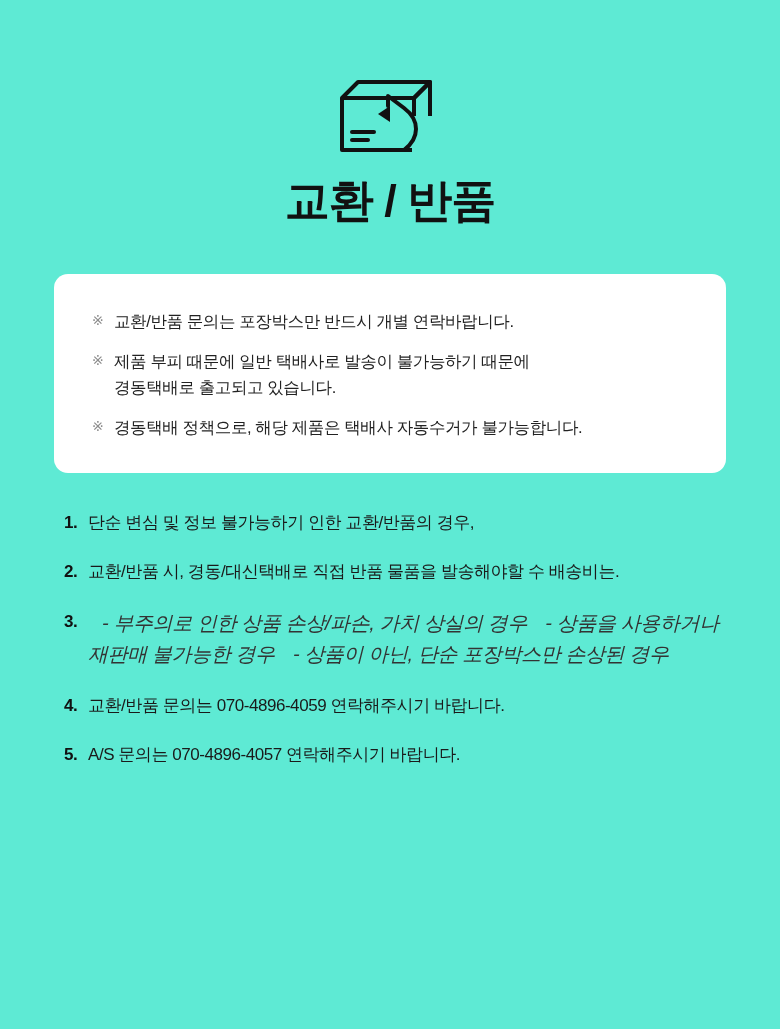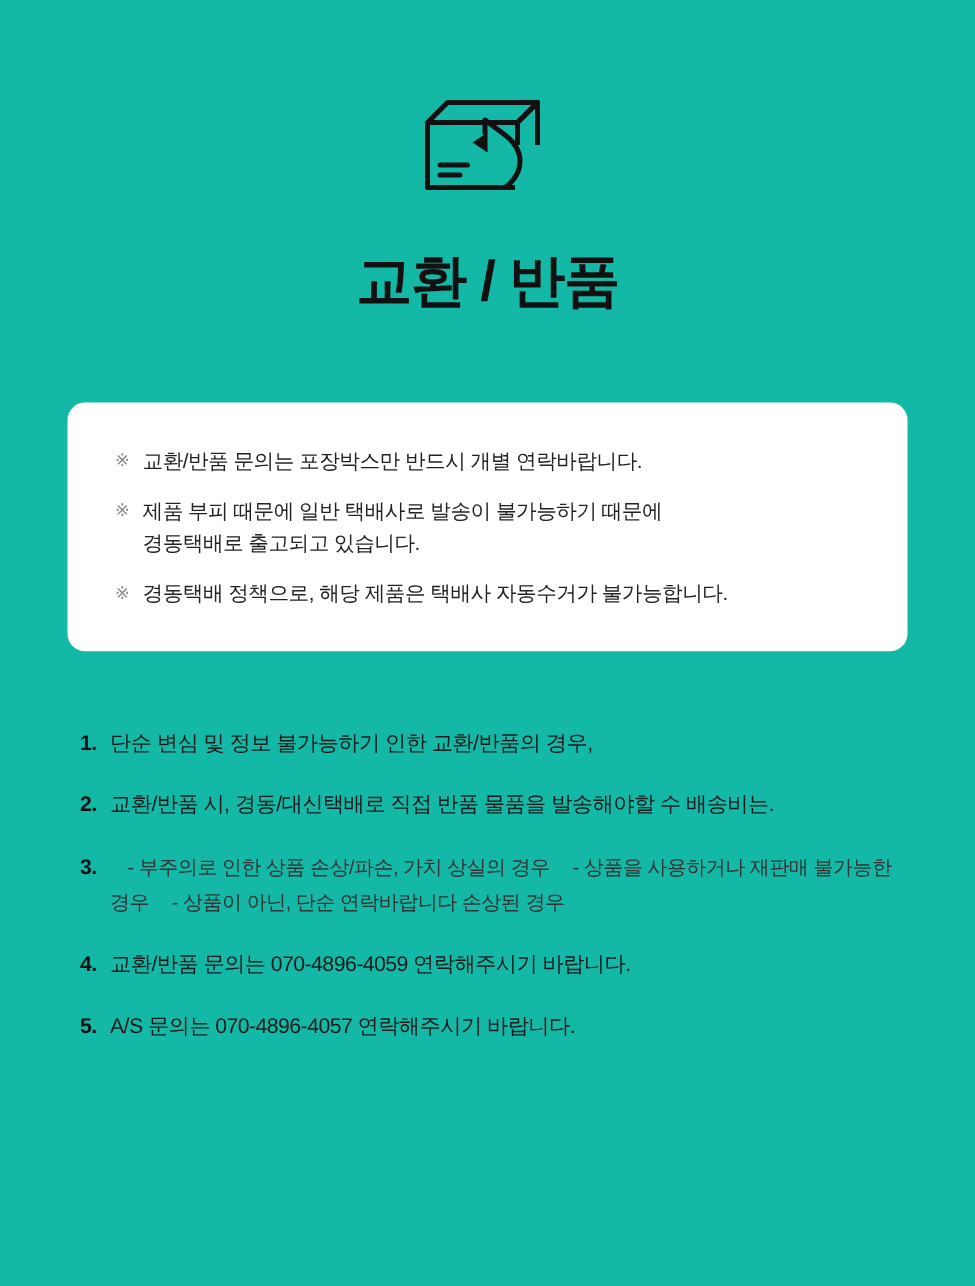--- a/index.html
+++ b/index.html
@@ -8,25 +8,24 @@
     height: 1029px;
     background: #f2f2f2;
     font-family: "Liberation Sans", "DejaVu Sans", sans-serif;
     color: #1a1a1a;
     overflow: hidden;
   }
   .page {
     width: 780px;
     height: 1029px;
     position: relative;
-    background: #14b8a6;
+    background: #5eead4;
     display: flex;
     flex-direction: column;
     align-items: center;
-    gap: 24px;
   }
 
   
   .icon-wrap {
     margin-top: 74px;
     width: 120px;
     height: 86px;
     display: flex;
     align-items: center;
     justify-content: center;
@@ -91,26 +90,27 @@
     flex: 0 0 auto;
     width: 24px;
     font-weight: bold;
     font-size: 17px;
     color: #111111;
   }
   .list-body { flex: 1 1 auto; }
   .list-body .ln { display: block; }
   .sub-list { margin-top: 9px; }
   .sub-item {
-    font-size: 16px;
+    font-size: 20px;
     color: #333333;
     line-height: 1.55;
     margin-bottom: 9px;
     padding-left: 14px;
     letter-spacing: -0.4px;
+    font-style: italic;
   }
   .sub-item:last-child { margin-bottom: 0; }
 </style>
 </head>
 <body>
 
 <div class="page">
 
   <div class="icon-wrap">
     <svg width="112" height="82" viewBox="0 0 112 82" fill="none" xmlns="http://www.w3.org/2000/svg">
@@ -171,21 +171,21 @@
         <span class="ln">교환/반품 시, 경동/대신택배로 직접 반품 물품을 발송해야할 수 배송비는.</span>
       </span>
     </div>
 
     <div class="list-item">
       <span class="list-num">3.</span>
       <span class="list-body">
         <span class="sub-list">
           <span class="sub-item">- 부주의로 인한 상품 손상/파손, 가치 상실의 경우</span>
           <span class="sub-item">- 상품을 사용하거나 재판매 불가능한 경우</span>
-          <span class="sub-item">- 상품이 아닌, 단순 연락바랍니다 손상된 경우</span>
+          <span class="sub-item">- 상품이 아닌, 단순 포장박스만 손상된 경우</span>
         </span>
       </span>
     </div>
 
     <div class="list-item">
       <span class="list-num">4.</span>
       <span class="list-body">
         <span class="ln">교환/반품 문의는 070-4896-4059 연락해주시기 바랍니다.</span>
       </span>
     </div>

